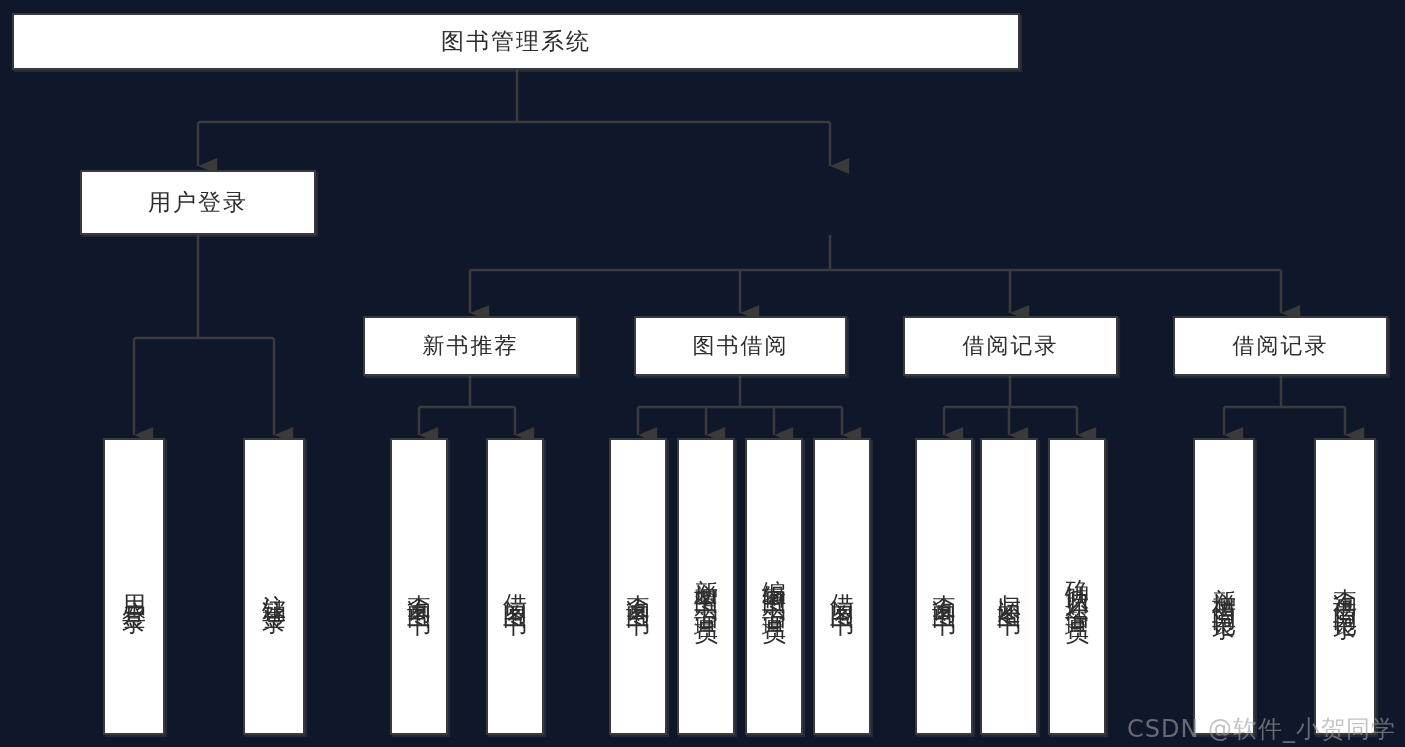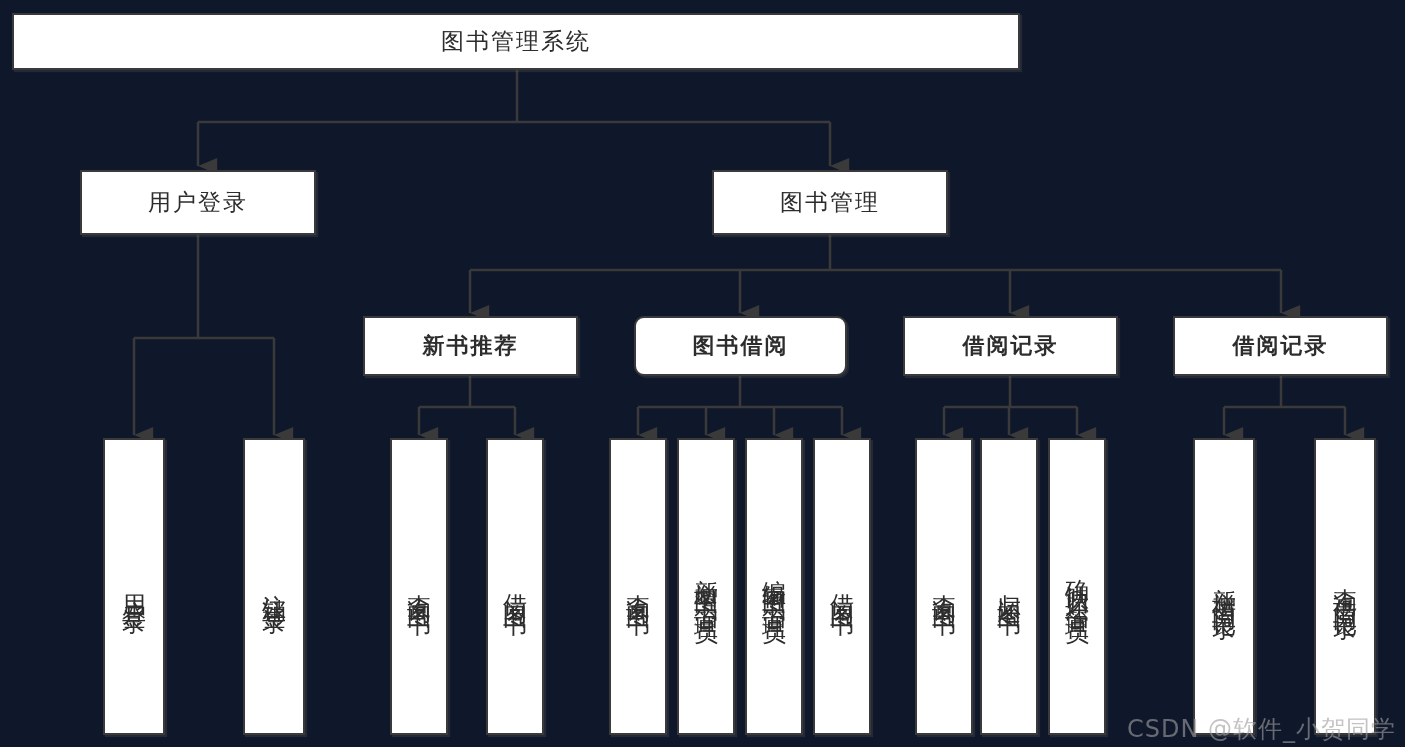--- a/index.html
+++ b/index.html
@@ -36,24 +36,24 @@
   .hlabel {
     font-size: 23px;
     letter-spacing: 2px;
     white-space: nowrap;
     line-height: 1;
   }
   .root-box  { left: 12px;   top: 13px;  width: 1008px; height: 57px; }
   .l2-box    { height: 65px; top: 170px; width: 236px; }
   .l2-user   { left: 80px; }
   .l2-book   { left: 712px; }
-  .l3-box    { top: 316px; height: 60px; font-weight: bold; }
+  .l3-box    { top: 316px; height: 60px; }
   .l3-box .hlabel { font-size: 22px; }
   .l3-0 { left: 363px;  width: 215px; }
-  .l3-1 { left: 634px;  width: 213px; border-radius: 10px; }
+  .l3-1 { left: 634px;  width: 213px; }
   .l3-2 { left: 903px;  width: 215px; }
   .l3-3 { left: 1173px; width: 215px; }
   .leaf {
     top: 438px;
     height: 297px;
     width: 62px;
   }
   .leaf.narrow { width: 58px; }
   .vlabel {
     writing-mode: vertical-rl;
@@ -135,23 +135,20 @@
     <path d="M1345,407 V435" fill="none" stroke="#3a3a3a" stroke-width="2.5" marker-end="url(#arrowhead)"></path>
   </svg>
 
   <div class="box root-box">
     <span class="hlabel">图书管理系统</span>
   </div>
 
   <div class="box l2-box l2-user">
     <span class="hlabel">用户登录</span>
   </div>
-  <div class="box l2-box l2-book">
-    <span class="hlabel">图书管理</span>
-  </div>
 
   <div class="box l3-box l3-0">
     <span class="hlabel">新书推荐</span>
   </div>
   <div class="box l3-box l3-1">
     <span class="hlabel">图书借阅</span>
   </div>
   <div class="box l3-box l3-2">
     <span class="hlabel">借阅记录</span>
   </div>

